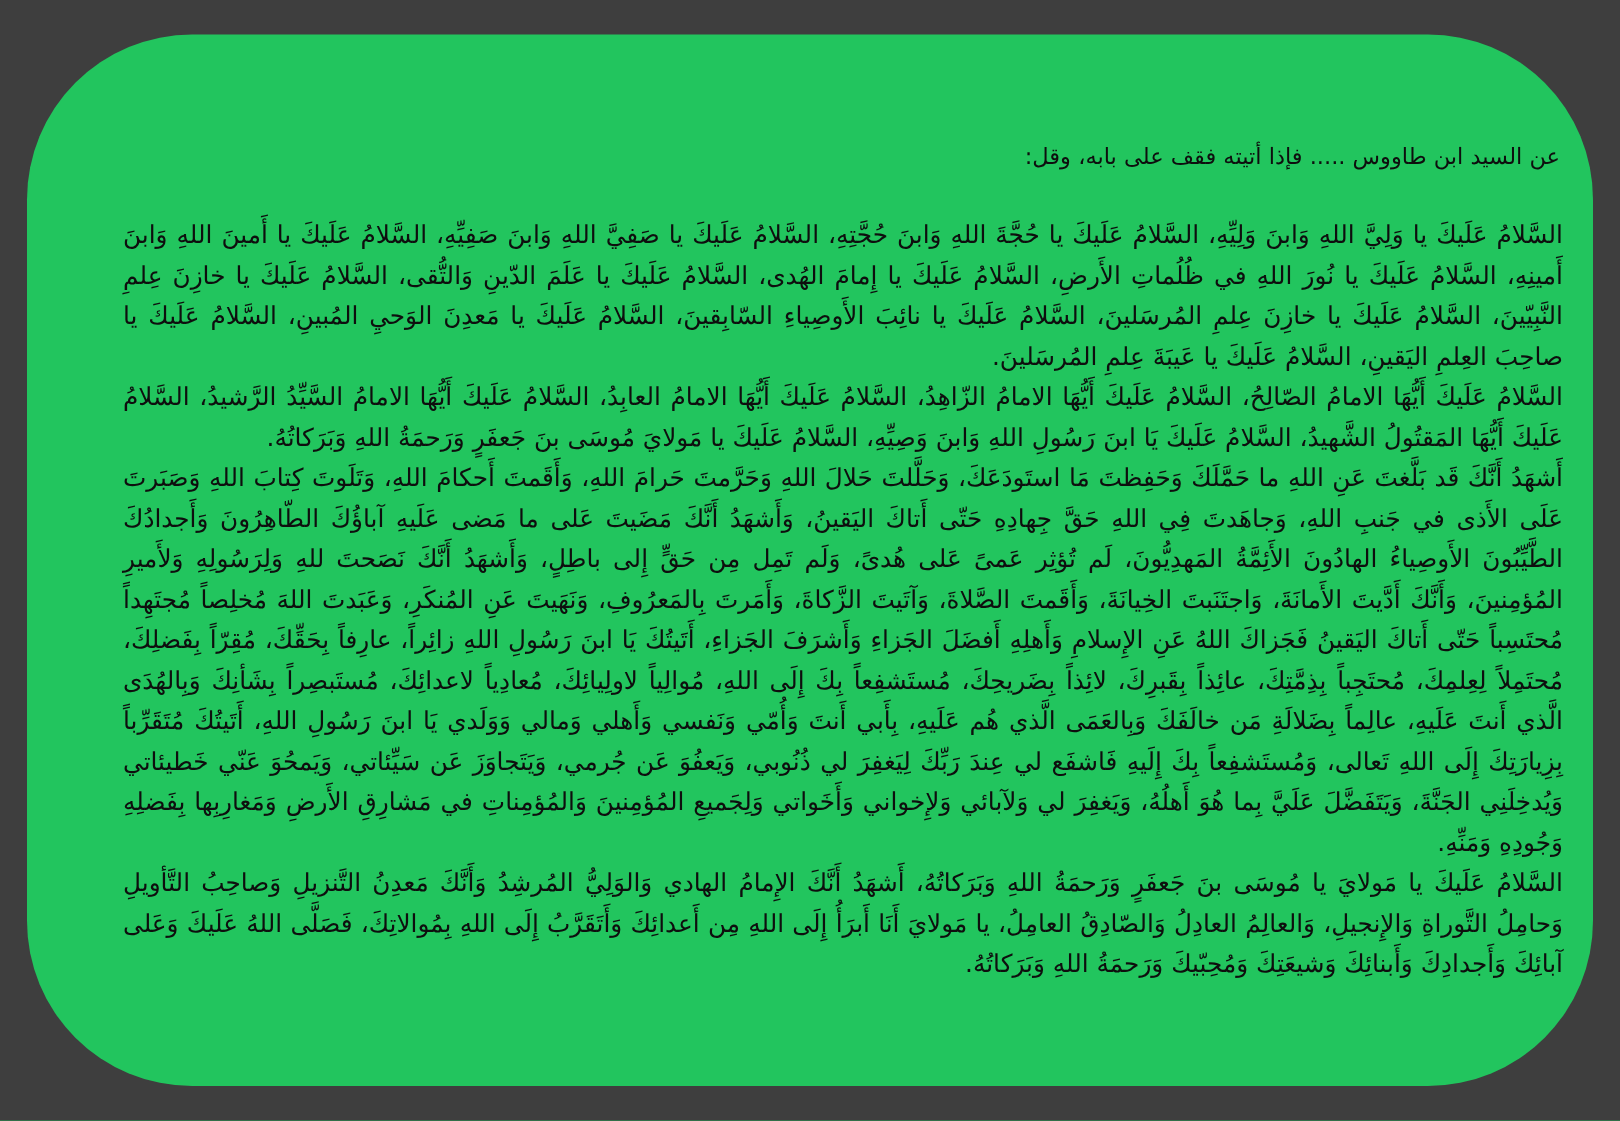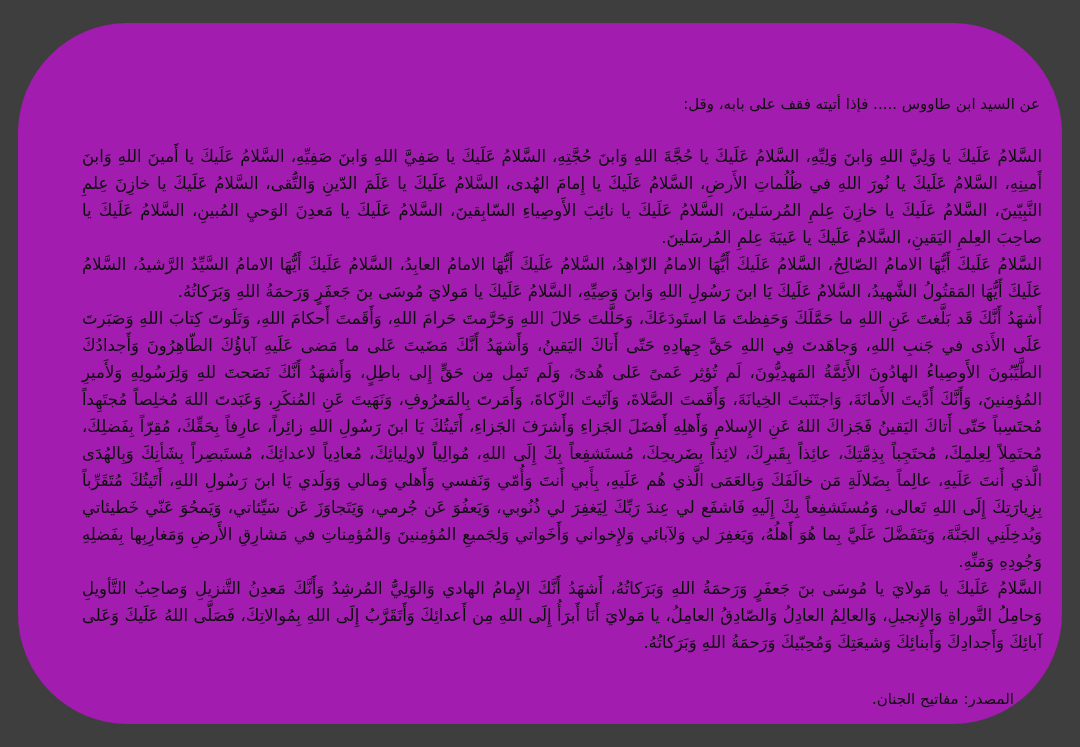--- a/index.html
+++ b/index.html
@@ -18,21 +18,21 @@
     width: 1080px;
     height: 747px;
     background: #3e3e3e;
   }
   .panel {
     position: absolute;
     left: 18px;
     top: 23px;
     width: 1044px;
     height: 701px;
-    background: #a21caf;
+    background: #22c55e;
     border-radius: 110px;
     box-sizing: border-box;
     padding: 70px 20px 14px 20px;
     display: flex;
     flex-direction: column;
     direction: rtl;
     color: #0e0e0e;
   }
   .header-line {
     font-size: 15px;
@@ -70,16 +70,15 @@
 
     <div class="header-line">عن السيد ابن طاووس ..... فإذا أتيته فقف على بابه، وقل:</div>
 
     <div class="prayer-body">
       <p>السَّلامُ عَلَيكَ يا وَلِيَّ اللهِ وَابنَ وَلِيِّهِ، السَّلامُ عَلَيكَ يا حُجَّةَ اللهِ وَابنَ حُجَّتِهِ، السَّلامُ عَلَيكَ يا صَفِيَّ اللهِ وَابنَ صَفِيِّهِ، السَّلامُ عَلَيكَ يا أَمينَ اللهِ وَابنَ أَمينِهِ، السَّلامُ عَلَيكَ يا نُورَ اللهِ في ظُلُماتِ الأَرضِ، السَّلامُ عَلَيكَ يا إِمامَ الهُدى، السَّلامُ عَلَيكَ يا عَلَمَ الدّينِ وَالتُّقى، السَّلامُ عَلَيكَ يا خازِنَ عِلمِ النَّبِيّينَ، السَّلامُ عَلَيكَ يا خازِنَ عِلمِ المُرسَلينَ، السَّلامُ عَلَيكَ يا نائِبَ الأَوصِياءِ السّابِقينَ، السَّلامُ عَلَيكَ يا مَعدِنَ الوَحيِ المُبينِ، السَّلامُ عَلَيكَ يا صاحِبَ العِلمِ اليَقينِ، السَّلامُ عَلَيكَ يا عَيبَةَ عِلمِ المُرسَلينَ.</p>
       <p>السَّلامُ عَلَيكَ أَيُّهَا الامامُ الصّالِحُ، السَّلامُ عَلَيكَ أَيُّهَا الامامُ الزّاهِدُ، السَّلامُ عَلَيكَ أَيُّهَا الامامُ العابِدُ، السَّلامُ عَلَيكَ أَيُّهَا الامامُ السَّيِّدُ الرَّشيدُ، السَّلامُ عَلَيكَ أَيُّهَا المَقتُولُ الشَّهيدُ، السَّلامُ عَلَيكَ يَا ابنَ رَسُولِ اللهِ وَابنَ وَصِيِّهِ، السَّلامُ عَلَيكَ يا مَولايَ مُوسَى بنَ جَعفَرٍ وَرَحمَةُ اللهِ وَبَرَكاتُهُ.</p>
       <p>أَشهَدُ أَنَّكَ قَد بَلَّغتَ عَنِ اللهِ ما حَمَّلَكَ وَحَفِظتَ مَا استَودَعَكَ، وَحَلَّلتَ حَلالَ اللهِ وَحَرَّمتَ حَرامَ اللهِ، وَأَقَمتَ أَحكامَ اللهِ، وَتَلَوتَ كِتابَ اللهِ وَصَبَرتَ عَلَى الأَذى في جَنبِ اللهِ، وَجاهَدتَ فِي اللهِ حَقَّ جِهادِهِ حَتّى أَتاكَ اليَقينُ، وَأَشهَدُ أَنَّكَ مَضَيتَ عَلى ما مَضى عَلَيهِ آباؤُكَ الطّاهِرُونَ وَأَجدادُكَ الطَّيِّبُونَ الأَوصِياءُ الهادُونَ الأَئِمَّةُ المَهدِيُّونَ، لَم تُؤثِر عَمىً عَلى هُدىً، وَلَم تَمِل مِن حَقٍّ إِلى باطِلٍ، وَأَشهَدُ أَنَّكَ نَصَحتَ للهِ وَلِرَسُولِهِ وَلأَميرِ المُؤمِنينَ، وَأَنَّكَ أَدَّيتَ الأَمانَةَ، وَاجتَنَبتَ الخِيانَةَ، وَأَقَمتَ الصَّلاةَ، وَآتَيتَ الزَّكاةَ، وَأَمَرتَ بِالمَعرُوفِ، وَنَهَيتَ عَنِ المُنكَرِ، وَعَبَدتَ اللهَ مُخلِصاً مُجتَهِداً مُحتَسِباً حَتّى أَتاكَ اليَقينُ فَجَزاكَ اللهُ عَنِ الإِسلامِ وَأَهلِهِ أَفضَلَ الجَزاءِ وَأَشرَفَ الجَزاءِ، أَتَيتُكَ يَا ابنَ رَسُولِ اللهِ زائِراً، عارِفاً بِحَقِّكَ، مُقِرّاً بِفَضلِكَ، مُحتَمِلاً لِعِلمِكَ، مُحتَجِباً بِذِمَّتِكَ، عائِذاً بِقَبرِكَ، لائِذاً بِضَريحِكَ، مُستَشفِعاً بِكَ إِلَى اللهِ، مُوالِياً لاولِيائِكَ، مُعادِياً لاعدائِكَ، مُستَبصِراً بِشَأنِكَ وَبِالهُدَى الَّذي أَنتَ عَلَيهِ، عالِماً بِضَلالَةِ مَن خالَفَكَ وَبِالعَمَى الَّذي هُم عَلَيهِ، بِأَبي أَنتَ وَأُمّي وَنَفسي وَأَهلي وَمالي وَوَلَدي يَا ابنَ رَسُولِ اللهِ، أَتَيتُكَ مُتَقَرِّباً بِزِيارَتِكَ إِلَى اللهِ تَعالى، وَمُستَشفِعاً بِكَ إِلَيهِ فَاشفَع لي عِندَ رَبِّكَ لِيَغفِرَ لي ذُنُوبي، وَيَعفُوَ عَن جُرمي، وَيَتَجاوَزَ عَن سَيِّئاتي، وَيَمحُوَ عَنّي خَطيئاتي وَيُدخِلَنِي الجَنَّةَ، وَيَتَفَضَّلَ عَلَيَّ بِما هُوَ أَهلُهُ، وَيَغفِرَ لي وَلآبائي وَلإِخواني وَأَخَواتي وَلِجَميعِ المُؤمِنينَ وَالمُؤمِناتِ في مَشارِقِ الأَرضِ وَمَغارِبِها بِفَضلِهِ وَجُودِهِ وَمَنِّهِ.</p>
       <p>السَّلامُ عَلَيكَ يا مَولايَ يا مُوسَى بنَ جَعفَرٍ وَرَحمَةُ اللهِ وَبَرَكاتُهُ، أَشهَدُ أَنَّكَ الإِمامُ الهادي وَالوَلِيُّ المُرشِدُ وَأَنَّكَ مَعدِنُ التَّنزيلِ وَصاحِبُ التَّأويلِ وَحامِلُ التَّوراةِ وَالإِنجيلِ، وَالعالِمُ العادِلُ وَالصّادِقُ العامِلُ، يا مَولايَ أَنَا أَبرَأُ إِلَى اللهِ مِن أَعدائِكَ وَأَتَقَرَّبُ إِلَى اللهِ بِمُوالاتِكَ، فَصَلَّى اللهُ عَلَيكَ وَعَلى آبائِكَ وَأَجدادِكَ وَأَبنائِكَ وَشيعَتِكَ وَمُحِبّيكَ وَرَحمَةُ اللهِ وَبَرَكاتُهُ.</p>
     </div>
 
-    <div class="source-line">المصدر: مفاتيح الجنان.</div>
 
   </div>
 </div>
 
 </body></html>

